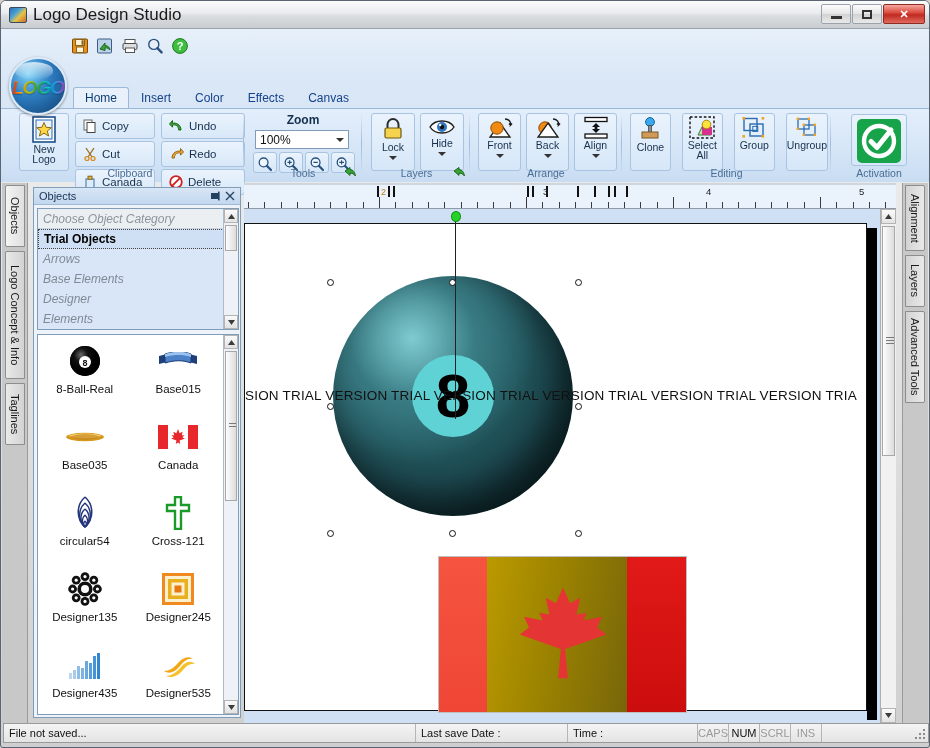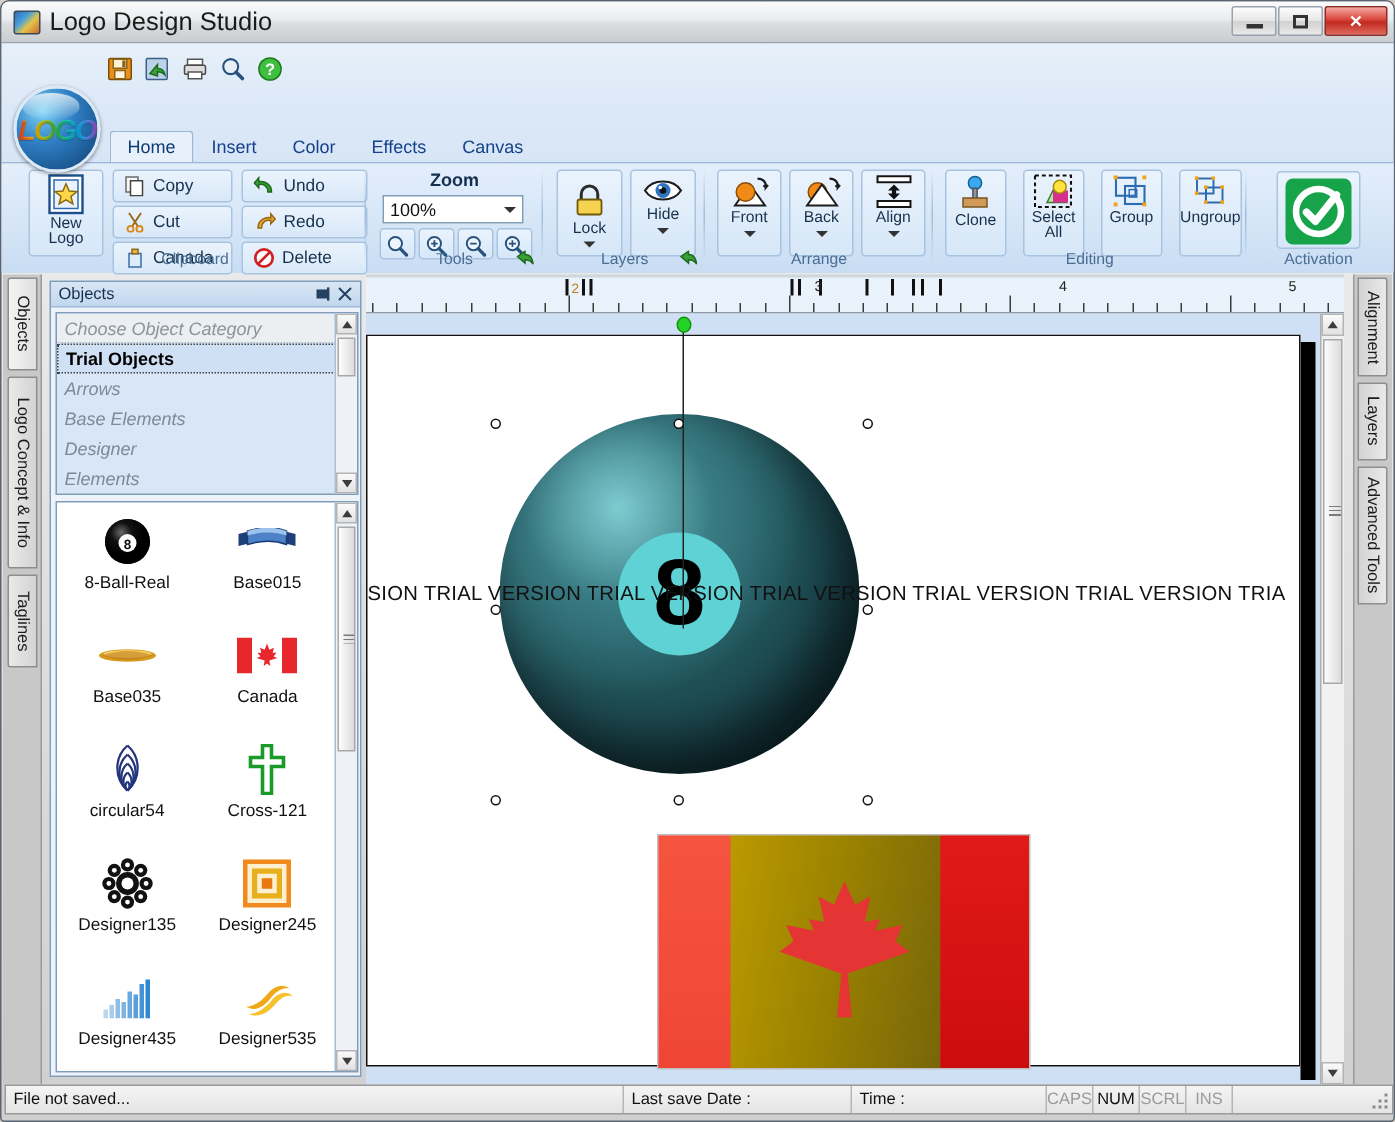--- a/index.html
+++ b/index.html
@@ -109,21 +109,21 @@
   .bigbtn {
     width:48px; height:52px; border:1px solid #a8c4e0; border-radius:3px;
     background:linear-gradient(180deg,#eaf3fd 0%,#d6e7f8 100%);
     display:flex; flex-direction:column; align-items:center; justify-content:flex-start;
     font-size:10.5px; color:#18304d; padding-top:2px; line-height:11px;
   }
   .bigbtn.tall { height:58px; }
   .smallbtn {
     height:22px; border:1px solid #a8c4e0; border-radius:3px;
     background:linear-gradient(180deg,#eaf3fd 0%,#d8e8f8 100%);
-    display:flex; align-items:center; gap:5px; padding:6px 7px;
+    display:flex; align-items:center; gap:5px; padding:12px 7px;
     font-size:11.5px; color:#16304e; margin-bottom:2px;
   }
   .caret { width:0;height:0;border-left:4px solid transparent;border-right:4px solid transparent;border-top:4px solid #333; }
 
   
   #lefttabs { position:absolute; left:1px; top:182px; width:26px; height:540px; background:#c8c8c8; border-right:1px solid #9a9a9a;}
   .vtab {
     position:absolute; left:3px; width:20px;
     background:linear-gradient(90deg,#e9e9e9,#d3d3d3);
     border:1px solid #8d8d8d; border-radius:2px 0 0 2px;
@@ -428,21 +428,21 @@
         </div>
         <div class="glabel">Tools</div>
         <svg class="gdiag" viewBox="0 0 12 12">
             <path d="M1 4 L6 0.5 L6 2.6 C9 2.6 11 5.2 11.4 9 C10 6.8 8.4 6.2 6 6.2 L6 8.4 Z" fill="#3aa13a" stroke="#1d6a1d"></path>
           </svg>
       </div>
       <div class="gsep" style="left:360px;"></div>
 
       <div class="group" style="left:364px;width:103px;">
         <div class="gbody" style="gap:5px;padding-left:6px;">
-          <div class="bigbtn tall" style="width:44px;justify-content:center;">
+          <div class="bigbtn tall" style="width:44px;">
             <svg width="26" height="26" viewBox="0 0 26 26">
                 <path d="M7.5 12 L7.5 8.5 A5.5 5.5 0 0 1 18.5 8.5 L18.5 12" fill="none" stroke="#2b2b2b" stroke-width="2"></path>
                 <rect x="5" y="12" width="16" height="10" rx="1.5" fill="#f5d34e" stroke="#6e5a0c" stroke-width="1.2"></rect>
               </svg>
             <span>Lock</span>
             <span class="caret" style="margin-top:3px;"></span>
           </div>
           <div class="bigbtn tall" style="width:44px;">
             <svg width="28" height="22" viewBox="0 0 28 22">
                 <path d="M2 11 C7 3 21 3 26 11 C21 19 7 19 2 11 Z" fill="#fff" stroke="#1d1d1d" stroke-width="1.4"></path>

